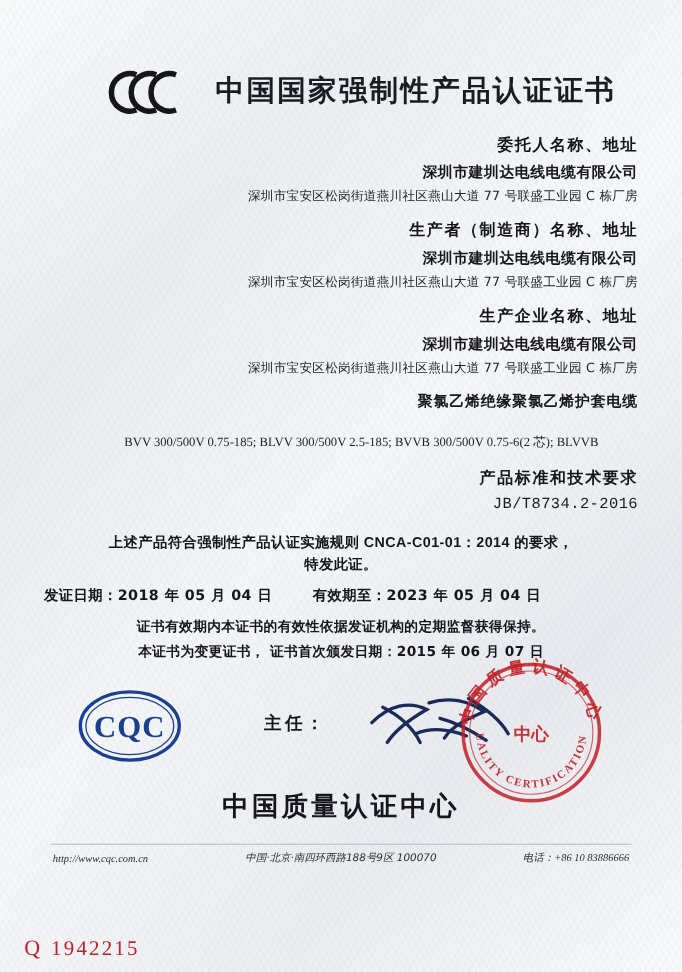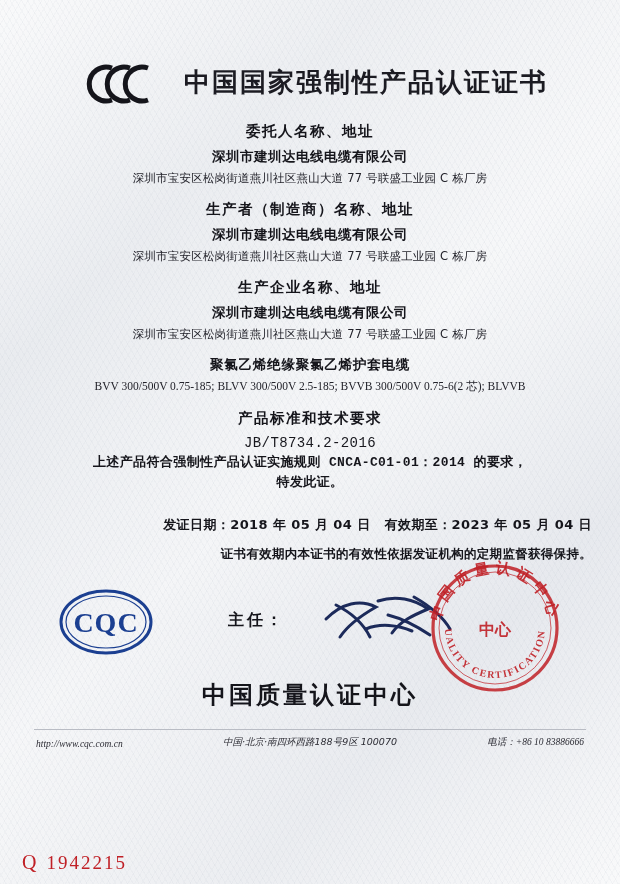--- a/index.html
+++ b/index.html
@@ -29,21 +29,21 @@
     position: absolute;
     inset: 0;
     background:
       repeating-linear-gradient(60deg, rgba(180,188,200,0.10) 0px, rgba(180,188,200,0.10) 1px, rgba(255,255,255,0) 1px, rgba(255,255,255,0) 5px),
       repeating-linear-gradient(-60deg, rgba(180,188,200,0.08) 0px, rgba(180,188,200,0.08) 1px, rgba(255,255,255,0) 1px, rgba(255,255,255,0) 6px);
     pointer-events: none;
   }
   .inner {
     position: absolute;
     left: 0; right: 0; top: 0; bottom: 0;
-    padding: 0 28px;
+    padding: 0 40px;
     box-sizing: border-box;
   }
 
   
   .header {
     display: flex;
     align-items: center;
     padding-top: 56px;
     padding-left: 50px;
   }
@@ -72,21 +72,21 @@
     color: #18181e;
     font-family: "DejaVu Sans", sans-serif;
     letter-spacing: 0.3px;
   }
   .cert-no .num {
     font-family: "Liberation Serif", serif;
     letter-spacing: 0.6px;
   }
 
   
-  .block { margin-top: 14px; text-align: center; }
+  .block { margin-top: 14px; text-align: right; }
   .block-title {
     font-family: "DejaVu Sans", sans-serif;
     font-size: 14.5px;
     font-weight: bold;
     color: #15151b;
     letter-spacing: 1.5px;
     margin-bottom: 7px;
   }
   .block-line1 {
     font-family: "DejaVu Sans", sans-serif;
@@ -101,63 +101,63 @@
     font-size: 11.5px;
     color: #22222a;
     letter-spacing: 0.2px;
   }
   .product-name {
     font-family: "DejaVu Sans", sans-serif;
     font-size: 13.5px;
     font-weight: bold;
     color: #15151b;
     letter-spacing: 0.8px;
-    margin-bottom: 4px;
+    margin-bottom: 20px;
   }
   .product-models {
     font-family: "Liberation Serif", serif;
     font-size: 11.5px;
     color: #22222a;
     line-height: 1.45;
     padding: 0 36px;
   }
   .std-value {
     font-family: Liberation Mono, monospace;
     font-size: 14px;
     color: #18181e;
     letter-spacing: 0.4px;
   }
 
   
   .statement {
-    margin-top: 2px;
+    margin-top: 16px;
     text-align: center;
-    font-family: Liberation Mono, monospace;
+    font-family: Liberation Sans, sans-serif;
     font-size: 13px;
     font-weight: bold;
     color: #15151b;
     line-height: 1.6;
     letter-spacing: 0.4px;
   }
 
   
   .dates {
-    margin-top: 22px;
+    margin-top: 8px;
     display: flex;
-    justify-content: flex-end;
-    gap: 14px;
+    justify-content: flex-start;
+    gap: 37px;
     font-family: "DejaVu Sans", sans-serif;
     font-size: 13px;
     font-weight: bold;
     color: #15151b;
     letter-spacing: 0.4px;
   }
   .notes {
     margin-top: 9px;
-    text-align: right;
+    text-align: center;
     font-family: "DejaVu Sans", sans-serif;
     font-size: 12.5px;
     font-weight: bold;
     color: #15151b;
     line-height: 1.75;
     letter-spacing: 0.3px;
   }
   .notes .small {
     font-weight: bold;
     font-size: 12px;
@@ -303,20 +303,21 @@
       <div>
         <span>发证日期：</span><span>2018 年 05 月 04 日</span>
       </div>
       <div>
         <span>有效期至：</span><span>2023 年 05 月 04 日</span>
       </div>
     </div>
 
     <div class="notes">
       <div>证书有效期内本证书的有效性依据发证机构的定期监督获得保持。</div>
+      <div>本证书为变更证书，  证书首次颁发日期：2015 年 06 月 07 日</div>
     </div>
 
     <div class="sig-area">
 
       <div class="cqc-logo">
         <svg width="96" height="70" viewBox="0 0 96 70">
           <ellipse cx="48" cy="35" rx="45" ry="31" fill="none" stroke="#1b3f91" stroke-width="3"></ellipse>
           <ellipse cx="48" cy="35" rx="40" ry="26" fill="none" stroke="#1b3f91" stroke-width="1.2"></ellipse>
           <text x="48" y="45" text-anchor="middle" font-family="Liberation Serif, serif" font-size="28" font-weight="bold" fill="#1b3f91" letter-spacing="1">CQC</text>
         </svg>

